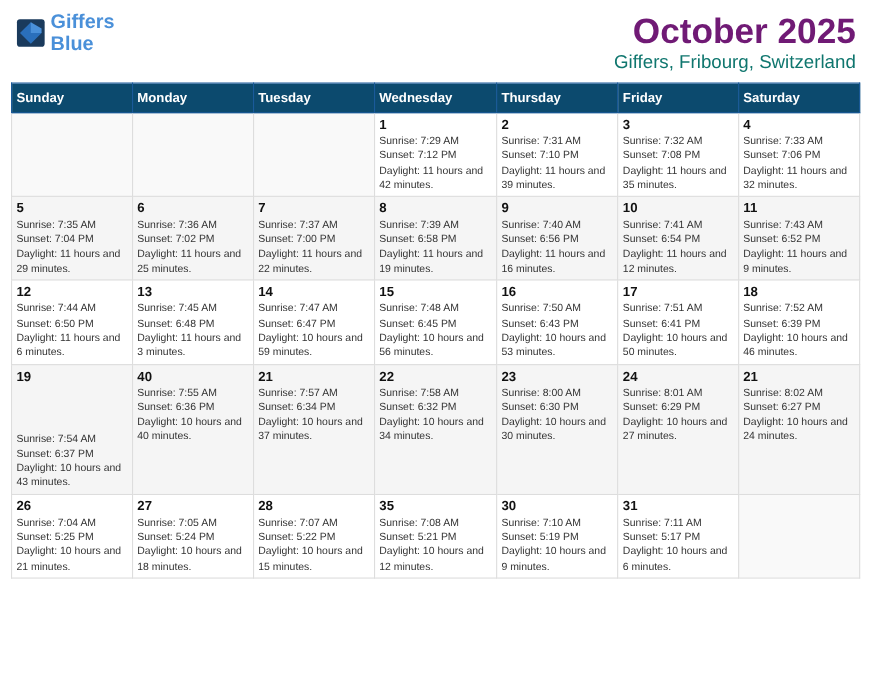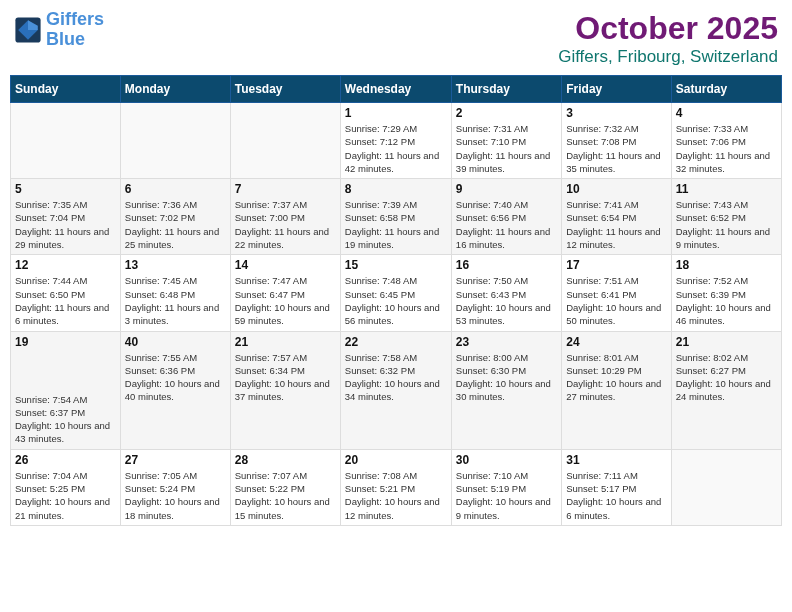--- a/index.html
+++ b/index.html
@@ -268,21 +268,21 @@
         </td>
         <td>
           <span class="day-num">23</span>
           <div class="day-info" style="white-space: pre-line;">Sunrise: 8:00 AM
 Sunset: 6:30 PM
 Daylight: 10 hours and 30 minutes.</div>
         </td>
         <td>
           <span class="day-num">24</span>
           <div class="day-info" style="white-space: pre-line;">Sunrise: 8:01 AM
-Sunset: 10:29 PM
+Sunset: 6:29 PM
 Daylight: 10 hours and 27 minutes.</div>
         </td>
         <td>
           <span class="day-num">21</span>
           <div class="day-info" style="white-space: pre-line;">Sunrise: 8:02 AM
 Sunset: 6:27 PM
 Daylight: 10 hours and 24 minutes.</div>
         </td>
       </tr>
       <tr>
@@ -298,21 +298,21 @@
 Sunset: 5:24 PM
 Daylight: 10 hours and 18 minutes.</div>
         </td>
         <td>
           <span class="day-num">28</span>
           <div class="day-info" style="white-space: pre-line;">Sunrise: 7:07 AM
 Sunset: 5:22 PM
 Daylight: 10 hours and 15 minutes.</div>
         </td>
         <td>
-          <span class="day-num">20</span>
+          <span class="day-num">35</span>
           <div class="day-info" style="white-space: pre-line;">Sunrise: 7:08 AM
 Sunset: 5:21 PM
 Daylight: 10 hours and 12 minutes.</div>
         </td>
         <td>
           <span class="day-num">30</span>
           <div class="day-info" style="white-space: pre-line;">Sunrise: 7:10 AM
 Sunset: 5:19 PM
 Daylight: 10 hours and 9 minutes.</div>
         </td>

